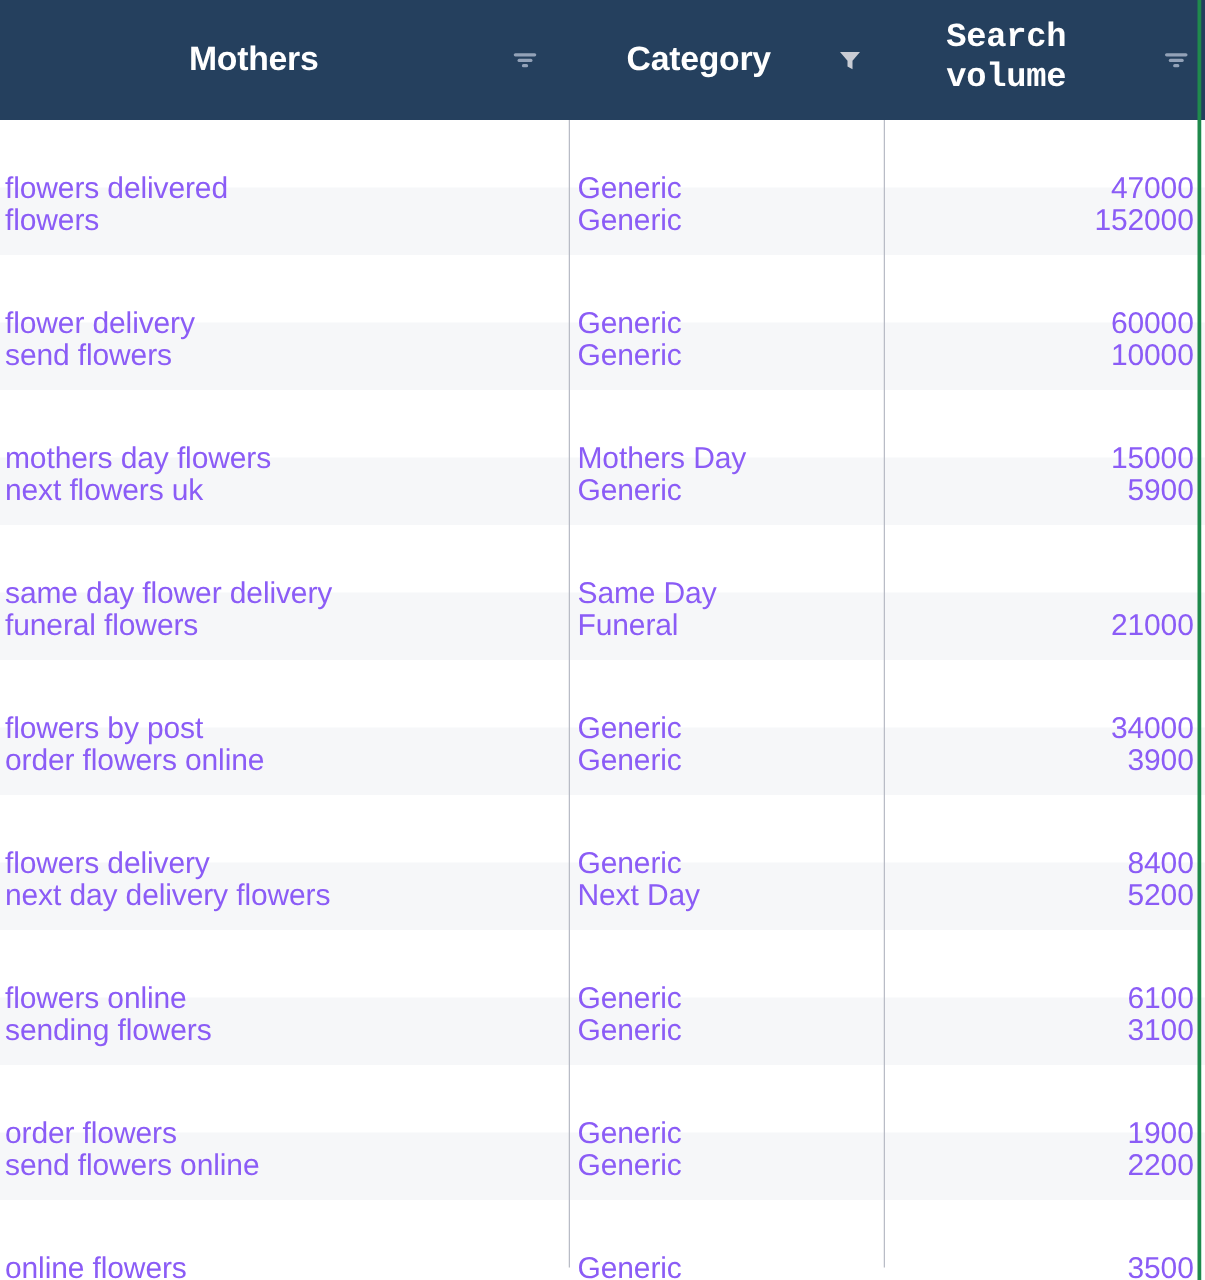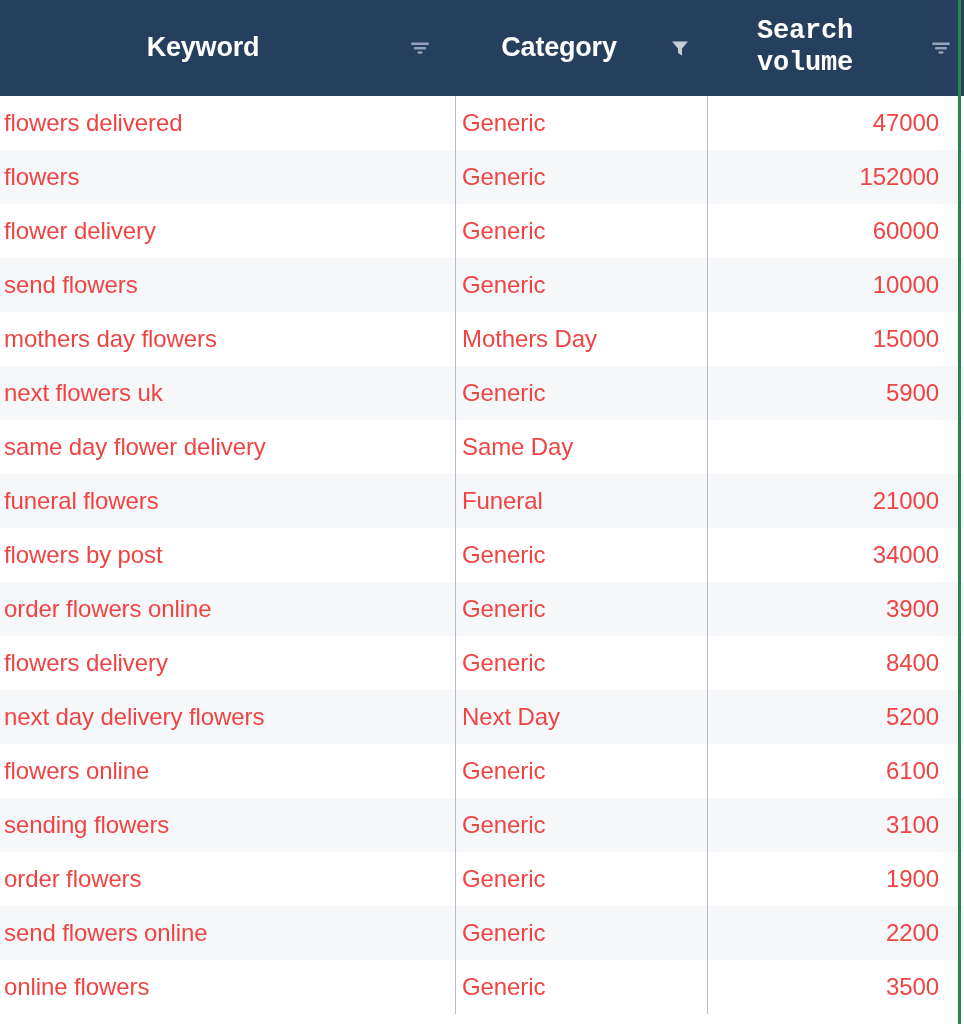--- a/index.html
+++ b/index.html
@@ -105,37 +105,38 @@
     background: #ffffff;
   }
   .row.alt { background: #f6f7f9; align-items: flex-end; }
 
   .cell {
     box-sizing: border-box;
     height: 54px;
     display: flex;
     align-items: center;
     font-size: 24px;
-    color: #ef4444;
+    color: #8b5cf6;
     letter-spacing: -0.1px;
     overflow: hidden;
     white-space: nowrap;
+    margin-top: 28px;
   }
   .cell-keyword {
     width: 456px;
     padding-left: 4px;
   }
   .cell-category {
     width: 252px;
     padding-left: 6px;
   }
   .cell-volume {
     width: 256px;
     justify-content: flex-end;
-    padding-right: 25px;
+    padding-right: 9px;
   }
 
   
   .col-divider {
     position: absolute;
     top: 0;
     bottom: 0;
     width: 1px;
     background: #b9bcc6;
     z-index: 2;
@@ -145,21 +146,21 @@
   #divider-2 { left: 707px; }
 </style>
 </head>
 <body>
 
 <div id="table-wrap">
 
   <div id="header-row">
 
     <div class="hcell hcell-keyword">
-      <span class="htitle">Keyword</span>
+      <span class="htitle">Mothers</span>
       <span class="filter-btn filter-keyword">
         <svg width="22" height="22" viewBox="0 0 22 22" aria-hidden="true">
           <rect x="2" y="5.5" width="18" height="2.6" rx="1.3" fill="#93a2b8"></rect>
           <rect x="5" y="10" width="12" height="2.6" rx="1.3" fill="#93a2b8"></rect>
           <rect x="8.5" y="14.2" width="5" height="2.6" rx="1.3" fill="#93a2b8"></rect>
         </svg>
       </span>
     </div>
 
     <div class="hcell hcell-category">

